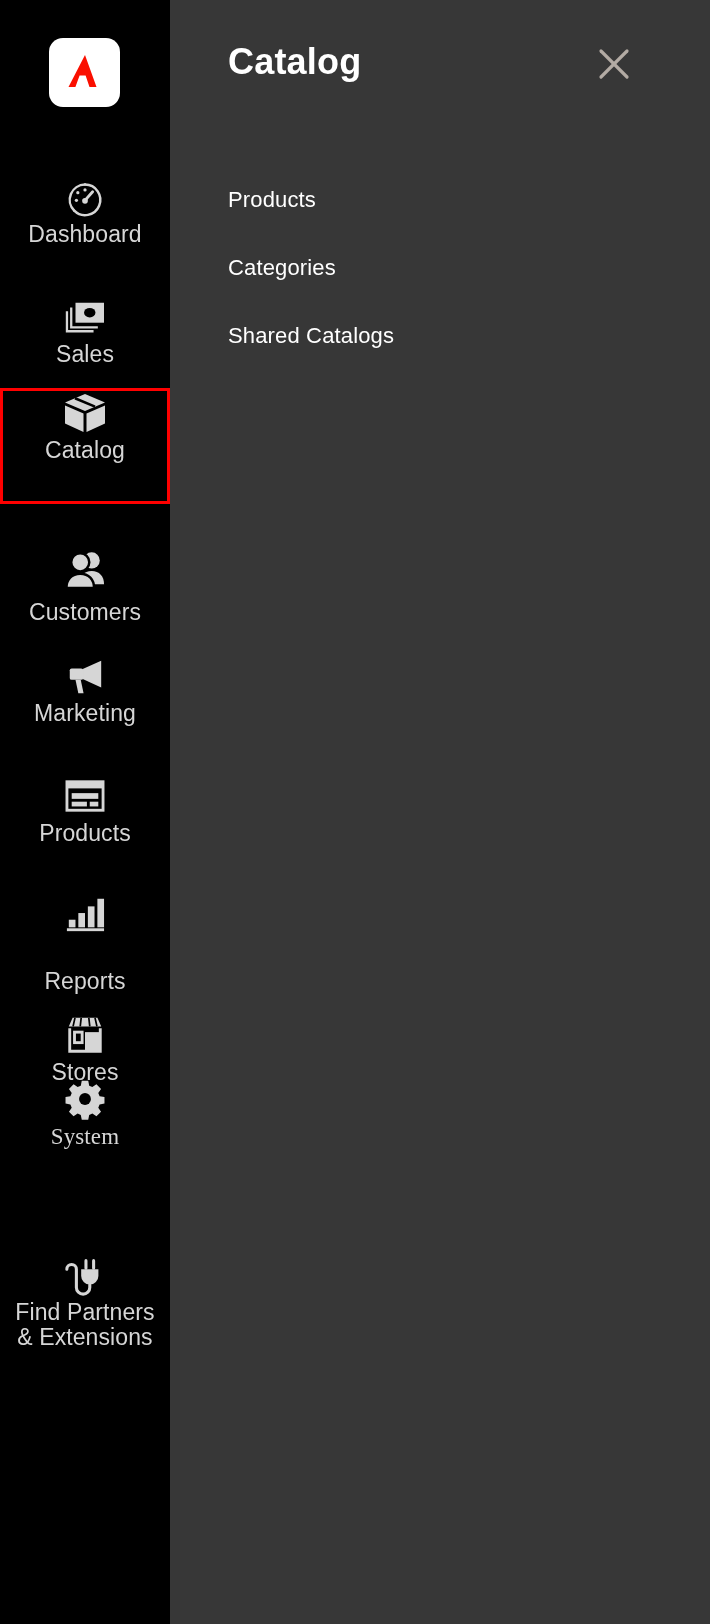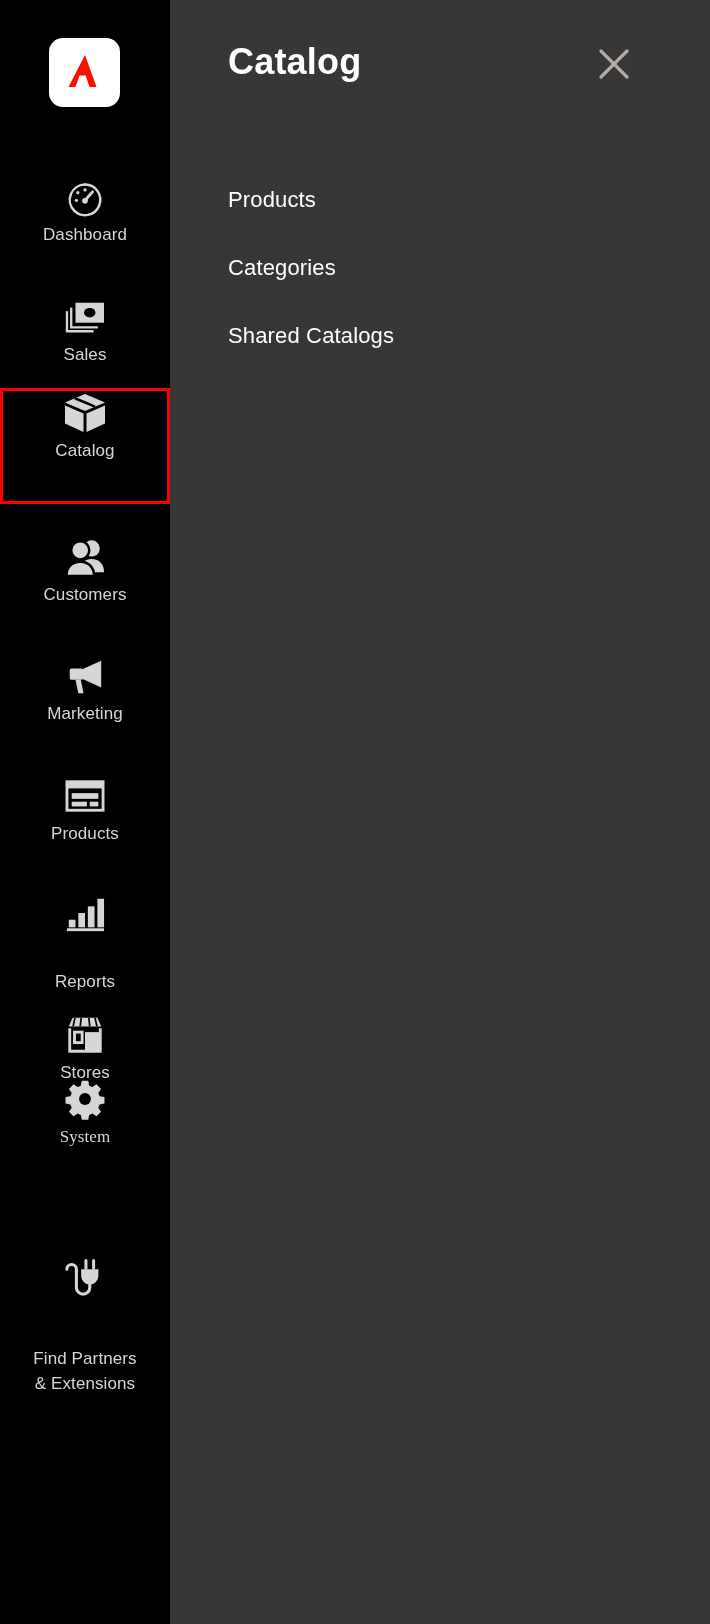--- a/index.html
+++ b/index.html
@@ -42,21 +42,21 @@
     cursor:pointer;
     text-decoration:none;
   }
   .nav-icon {
     display:flex; align-items:center; justify-content:center;
     height:44px;
   }
   .nav-icon svg { display:block; }
   .nav-label {
     color:#d6d6d6;
-    font-size:17px;
+    font-size:23px;
     line-height:25px;
     text-align:center;
     margin-top:3px;
     letter-spacing:0.1px;
     white-space:pre-line;
   }
   .nav-item.selected {
     border:3px solid #ff0000;
   }
 
@@ -143,21 +143,21 @@
           <span class="nav-icon">
             <svg width="48" height="46" viewBox="0 0 48 46">
               <path d="M24 4 L44 12.5 L24 21 L4 12.5 Z" fill="#d6d6d6"></path>
               <path d="M4 15.5 L22.5 23.5 L22.5 42 L4 33.5 Z" fill="#d6d6d6"></path>
               <path d="M25.5 23.5 L44 15.5 L44 33.5 L25.5 42 Z" fill="#d6d6d6"></path>
               <path d="M14 8.2 L34 16.6" stroke="#000" stroke-width="2.6"></path>
             </svg>
           </span>
           <span class="nav-label">Catalog</span>
         </div>
-        <div class="nav-item" style="top: 535px; height: 78px;">
+        <div class="nav-item" style="top: 547px; height: 78px; justify-content: space-between;">
           <span class="nav-icon">
             <svg width="46" height="40" viewBox="0 0 48 42">
               <circle cx="31" cy="12" r="8.5" fill="#d6d6d6"></circle>
               <path d="M31 23c8 0 13 5.6 13 14H18c0-8.4 5-14 13-14z" fill="#d6d6d6"></path>
               <circle cx="19" cy="14" r="9.5" fill="#d6d6d6" stroke="#000" stroke-width="2.6"></circle>
               <path d="M19 26c9 0 14.5 6 14.5 15H4.5C4.5 32 10 26 19 26z" fill="#d6d6d6" stroke="#000" stroke-width="2.6"></path>
             </svg>
           </span>
           <span class="nav-label">Customers</span>
         </div>
@@ -209,21 +209,21 @@
         </div>
         <div class="nav-item" style="top: 1077px; height: 78px; font-family: Liberation Serif, serif;">
           <span class="nav-icon">
             <svg width="42" height="42" viewBox="0 0 44 44">
               <path d="M18.6 3h6.8l1 5.1 3.3 1.4 4.3-2.9 4.8 4.8-2.9 4.3 1.4 3.3 5.1 1v6.8l-5.1 1-1.4 3.3 2.9 4.3-4.8 4.8-4.3-2.9-3.3 1.4-1 5.1h-6.8l-1-5.1-3.3-1.4-4.3 2.9-4.8-4.8 2.9-4.3-1.4-3.3-5.1-1v-6.8l5.1-1 1.4-3.3-2.9-4.3 4.8-4.8 4.3 2.9 3.3-1.4z" fill="#d6d6d6"></path>
               <circle cx="22" cy="22" r="6.2" fill="#000"></circle>
             </svg>
           </span>
           <span class="nav-label">System</span>
         </div>
-        <div class="nav-item" style="top: 1253px; height: 110px; gap: 46px;">
+        <div class="nav-item" style="top: 1253px; height: 110px;">
           <span class="nav-icon">
             <svg width="46" height="44" viewBox="0 0 48 46">
               <path d="M25 8 L25 16 M33 8 L33 16" stroke="#d6d6d6" stroke-width="3.2" stroke-linecap="round"></path>
               <path d="M20 17 L38 17 L38 24 a9 9 0 0 1-18 0 Z" fill="#d6d6d6"></path>
               <path d="M29 33 L29 36 a7 7 0 0 1-14 0 L15 17 a5 5 0 0 0-5-5 a5 5 0 0 0-5 5" fill="none" stroke="#d6d6d6" stroke-width="3.2" stroke-linecap="round"></path>
             </svg>
           </span>
           <span class="nav-label">Find Partners
 &amp; Extensions</span>
         </div>

